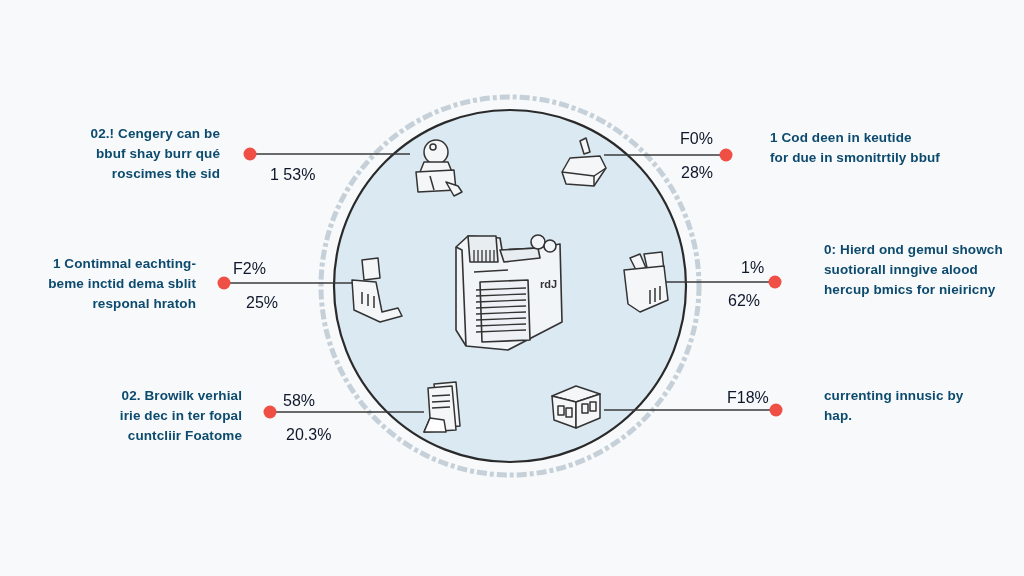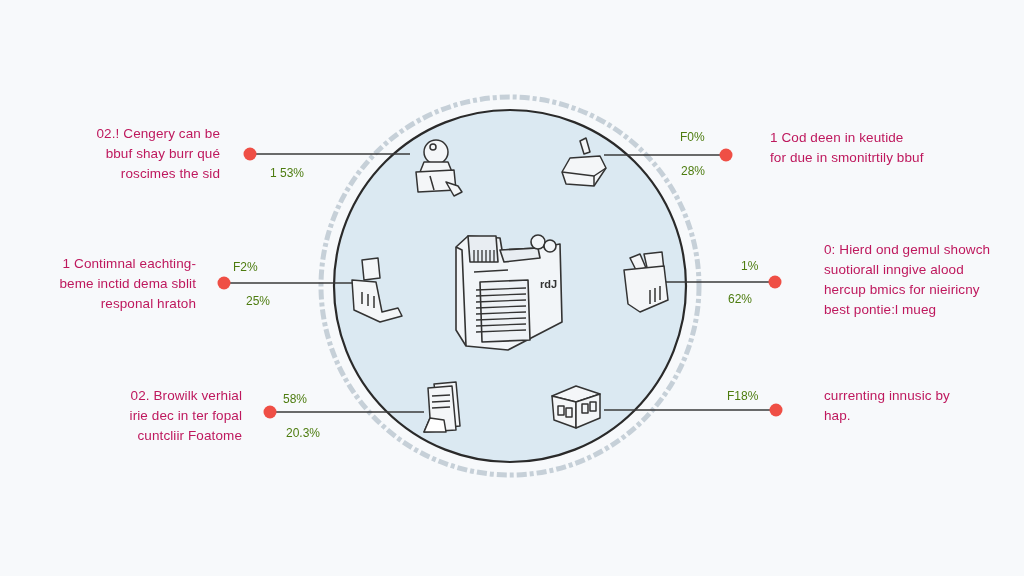--- a/index.html
+++ b/index.html
@@ -5,28 +5,28 @@
   html, body { margin:0; padding:0; }
   body {
     width:1024px; height:576px; overflow:hidden; position:relative;
     background:#f7f9fb;
     font-family:"Liberation Sans", "DejaVu Sans", sans-serif;
     color:#2b2b2b;
   }
   .stage { position:absolute; left:0; top:0; width:1024px; height:576px; }
   svg.diagram { position:absolute; left:0; top:0; }
   .label {
-    position:absolute; font-size:13.5px; line-height:20px; color:#be185d;
-    font-weight:400; letter-spacing:0.1px;
+    position:absolute; font-size:13.5px; line-height:20px; color:#0c4a6e;
+    font-weight:700; letter-spacing:0.1px;
   }
   .label .ln { display:block; white-space:nowrap; }
   .label.left { text-align:right; }
   .label.right { text-align:left;margin-left:26px; }
   .pct {
-    position:absolute; font-size:12px; color:#4d7c0f; white-space:nowrap;
+    position:absolute; font-size:16px; color:#0f172a; white-space:nowrap;
   }
 </style>
 </head>
 <body>
 
 <div class="stage">
 
   <svg class="diagram" width="1024" height="576" viewBox="0 0 1024 576">
 
     <circle cx="510" cy="286" r="189" fill="none" stroke="#c6d0d8" stroke-width="5" stroke-dasharray="10 3 4 3"></circle>
@@ -155,21 +155,20 @@
   </div>
   <div class="pct" style="left:233px; top:260px;">F2%</div>
   <div class="pct" style="left:246px; top:294px;">25%</div>
 
   <div class="pct" style="left:741px; top:259px;">1%</div>
   <div class="pct" style="left:728px; top:292px;">62%</div>
   <div class="label right" style="left:798px; top:240px;">
     <span class="ln">0: Hierd ond gemul showch</span>
     <span class="ln">suotiorall inngive alood</span>
     <span class="ln">hercup bmics for nieiricny</span>
-    <span class="ln">best pontie:l mueg</span>
   </div>
 
   <div class="label left" style="right:782px; top:386px;">
     <span class="ln">02. Browilk verhial</span>
     <span class="ln">irie dec in ter fopal</span>
     <span class="ln">cuntcliir Foatome</span>
   </div>
   <div class="pct" style="left:283px; top:392px;">58%</div>
   <div class="pct" style="left:286px; top:426px;">20.3%</div>
 

